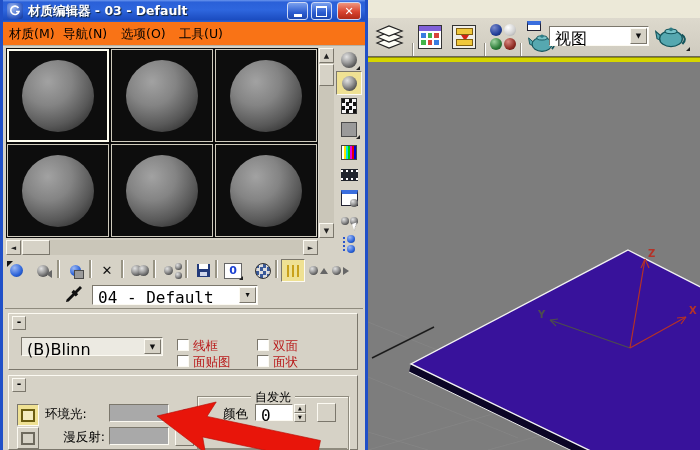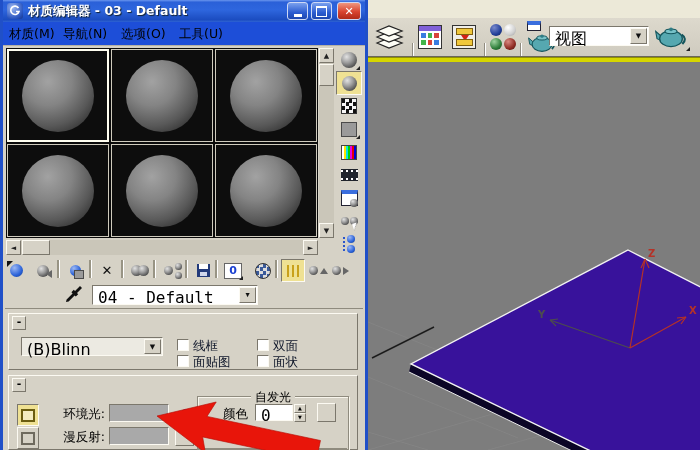--- a/index.html
+++ b/index.html
@@ -20,21 +20,21 @@
            display:flex;align-items:center;justify-content:center}
   #title-text{left:25px;top:3px;color:#fff;font-size:12.5px;font-weight:bold;white-space:nowrap;
               text-shadow:1px 1px 1px #123}
   .winbtn{width:21px;height:18px;top:2px;border-radius:3px;color:#fff;display:flex;
           align-items:center;justify-content:center;border:1px solid #cdd8f5;box-sizing:border-box}
   .winbtn.blue{background:linear-gradient(180deg,#7aa0ee,#2b5cd0 60%,#1d47b0)}
   .winbtn.red{background:linear-gradient(180deg,#f0977e,#d8432f 55%,#b02a18)}
   #glyph-min{width:8px;height:3px;background:#fff;margin-top:8px}
   #glyph-max{width:9px;height:8px;border:1px solid #fff;border-top:2px solid #fff}
   #btn-close{font-size:11px;font-weight:bold}
-  #menubar{left:0;top:22px;width:362px;height:23px;background:#1d4ed8;border-bottom:1px solid #b5b1a4}
+  #menubar{left:0;top:22px;width:362px;height:23px;background:#f97316;border-bottom:1px solid #b5b1a4}
   .menu-item{top:4px;font-size:12.5px;color:#000;white-space:nowrap}
   
   #samples{left:3px;top:48px;width:312px;height:190px;background:#0a0a0a;box-sizing:border-box;
            display:grid;grid-template-columns:repeat(3,1fr);grid-template-rows:repeat(2,1fr);
            gap:2px;padding:1px}
   .slot{background:#0d0d0d;border:1px solid #cfcbbd;position:relative}
   .slot.selected{border:2px solid #fffef0}
   .ball-lg{position:absolute;left:50%;top:50%;transform:translate(-50%,-50%);width:72px;height:72px;
            border-radius:50%;
            background:radial-gradient(circle at 36% 30%,#a2a2a2,#848484 35%,#585858 65%,#383838 82%,#2c2c2c)}
@@ -73,21 +73,21 @@
             display:flex;align-items:center;justify-content:center;font-size:7px;color:#111}
   .pushbtn{box-sizing:border-box;display:flex;align-items:center;justify-content:center;font-size:12px}
   
   .rollbox{box-sizing:border-box;border:1px solid;border-color:#fcfaf2 #7b776c #7b776c #fcfaf2;background:#d6d2c6}
   .rollhead{position:absolute;left:0;top:0;right:0;height:16px;text-align:center;
             font-weight:bold;font-size:12px;line-height:16px;color:#000}
   .minusbox{position:absolute;left:3px;top:2px;width:12px;height:12px;font-size:11px;line-height:9px;
             text-align:center;font-weight:bold}
   .cb{position:absolute;width:12px;height:12px;background:#fff;box-sizing:border-box;
       border:1px solid;border-color:#7b776c #fcfaf2 #fcfaf2 #7b776c}
-  .cblabel{position:absolute;font-size:12.5px;color:#0f172a;white-space:nowrap}
+  .cblabel{position:absolute;font-size:12.5px;color:#b91c1c;white-space:nowrap}
   .plabel{position:absolute;font-size:12.5px;color:#000;white-space:nowrap}
   .swatch{position:absolute;background:#a9a9a9;box-sizing:border-box;
           border:1px solid;border-color:#7b776c #fcfaf2 #fcfaf2 #7b776c}
   .group{position:absolute;border:1px solid #8f8b7e;box-shadow:1px 1px 0 #f8f5ec, inset 1px 1px 0 #f8f5ec}
   .legend{position:absolute;top:-8px;left:50%;transform:translateX(-50%);
           background:#d6d2c6;padding:0 4px;font-size:12px;white-space:nowrap}
   .locksq{width:10px;height:9px;border:2px solid #6b5d10;background:#f4ecc0}
   .locksq.gray{border-color:#6e6a5e;background:#d6d2c6}
   
   #minilock{left:170px;top:33px;width:14px;height:17px}
@@ -404,21 +404,21 @@
     <div class="abs rollbox" style="left:5px;top:375px;width:350px;height:75px">
       <div class="minusbox raised">-</div>
 
       <div class="pressed" style="position:absolute;left:8px;top:28px;width:20px;height:20px;display:flex;align-items:center;justify-content:center">
           <span class="locksq"></span>
         </div>
       <div class="raised" style="position:absolute;left:8px;top:51px;width:20px;height:20px;display:flex;align-items:center;justify-content:center">
           <span class="locksq gray"></span>
         </div>
 
-      <span class="plabel" style="left:36px;top:30px;width:60px;text-align:right">环境光:</span>
+      <span class="plabel" style="left:36px;top:30px;width:60px;text-align:left">环境光:</span>
       <div class="swatch" style="left:100px;top:28px;width:60px;height:18px"></div>
       <span class="plabel" style="left:36px;top:53px;width:60px;text-align:right">漫反射:</span>
       <div class="swatch" style="left:100px;top:51px;width:60px;height:18px"></div>
       <div class="raised" style="position:absolute;left:166px;top:51px;width:17px;height:17px"></div>
 
       <div class="abs" id="minilock">
         <span class="shackle"></span>
           <span class="body"></span>
       </div>
 

